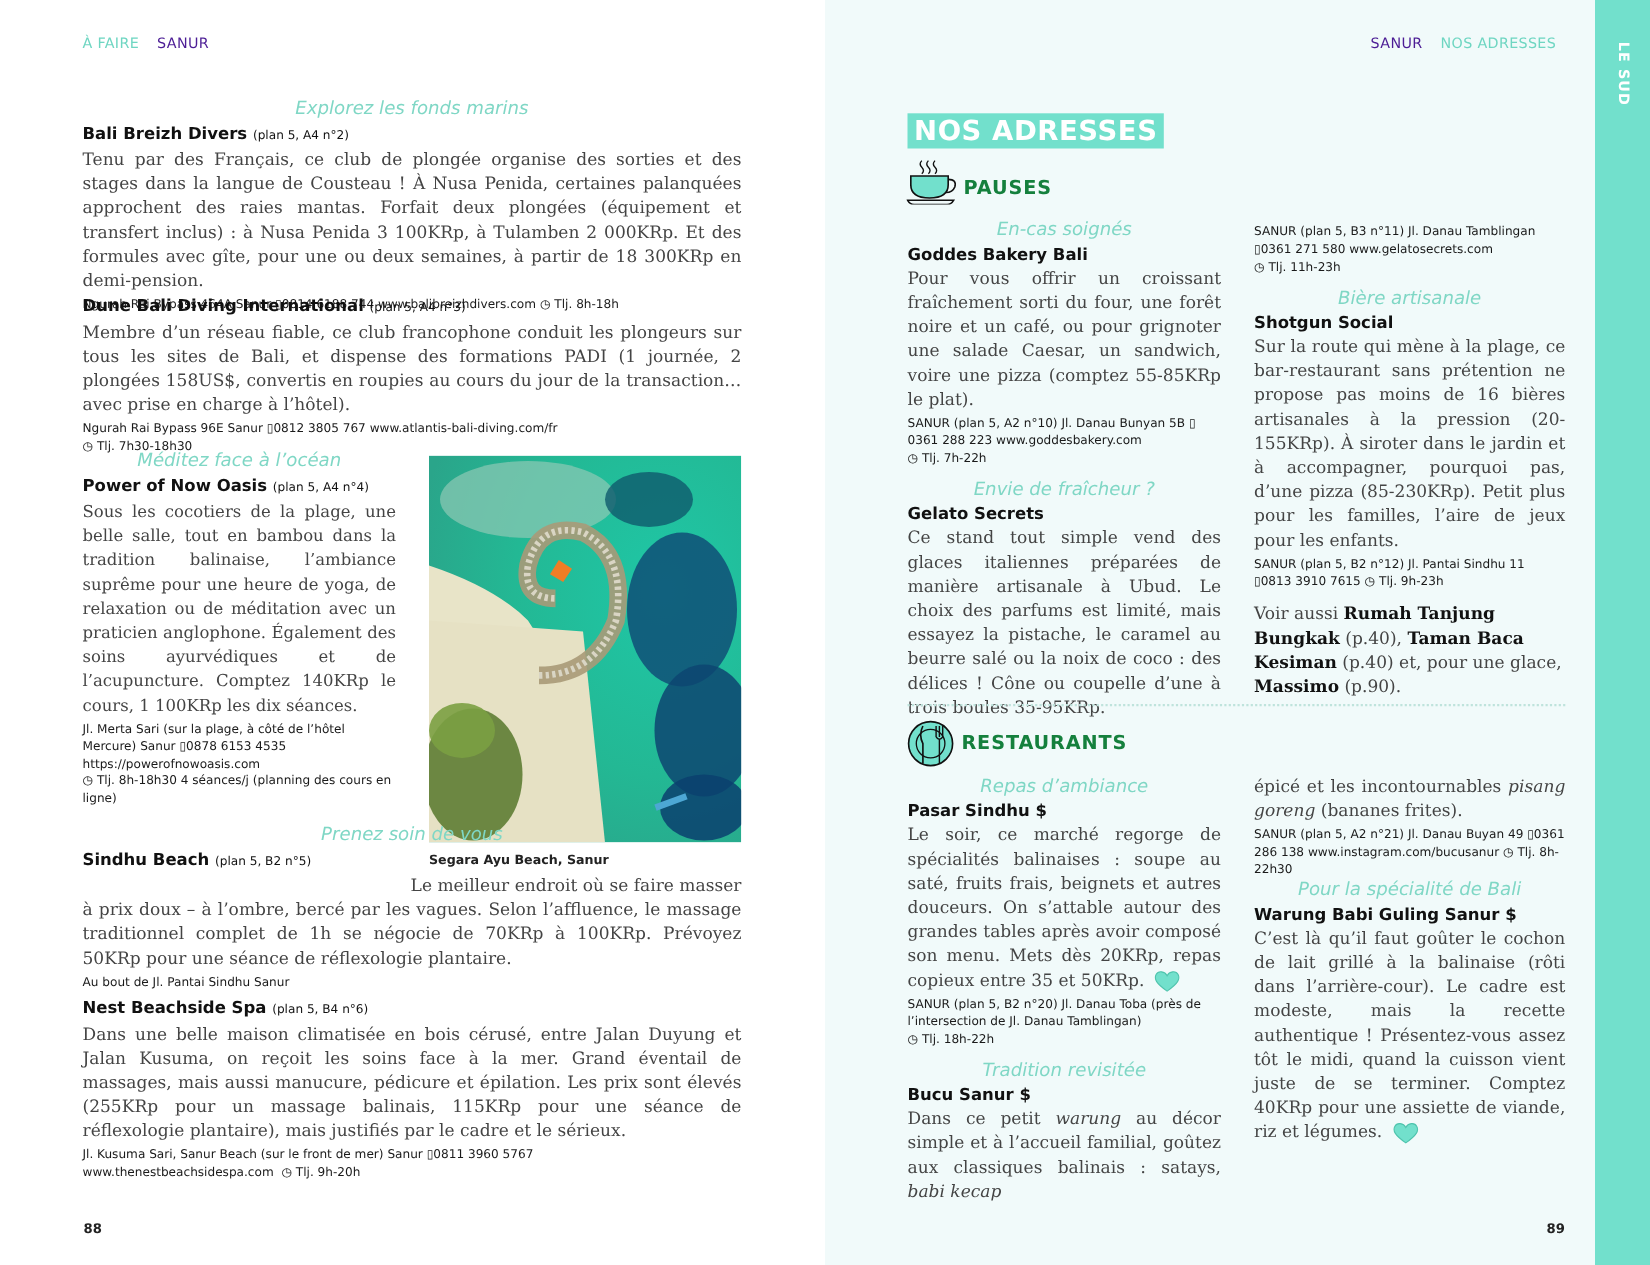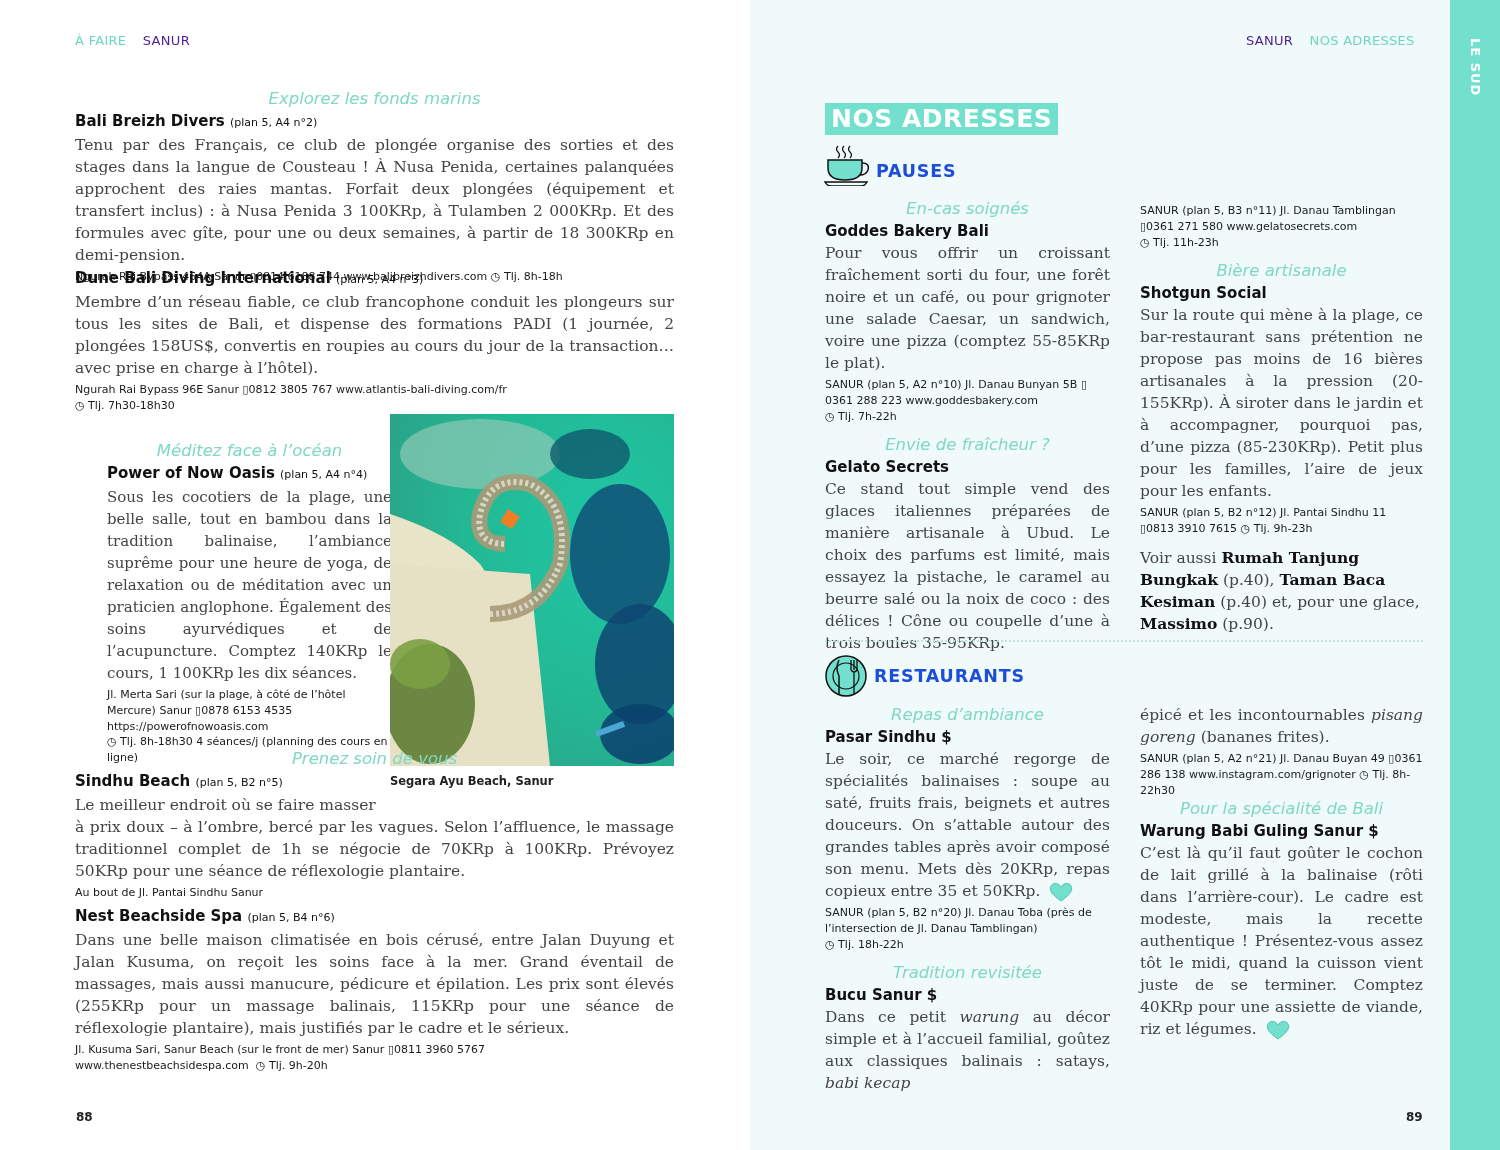--- a/index.html
+++ b/index.html
@@ -26,21 +26,21 @@
   .entry { margin-bottom: 6px; }
   .ico { display: inline-block; font-size: 11px; }
 
   .photo { position: absolute; left: 390px; top: 414px; width: 284px; height: 352px; overflow: hidden; }
   .caption { position: absolute; left: 390px; top: 774px; font-family: "DejaVu Sans", sans-serif; font-size: 11.5px; font-weight: bold; color: #222; }
 
   .folio { position: absolute; top: 1110px; font-family: "DejaVu Sans", sans-serif; font-size: 12px; font-weight: bold; color: #222; }
 
   .banner { position: absolute; left: 825px; top: 103px; background: #72e0cc; color: #ffffff; font-family: "DejaVu Sans", sans-serif;
     font-weight: bold; font-size: 25px; padding: 2px 6px; letter-spacing: 0.5px; line-height: 28px; }
-  .section-head { position: absolute; display: flex; align-items: center; font-family: "DejaVu Sans", sans-serif; font-weight: bold; font-size: 17.5px; color: #1d4ed8; letter-spacing: 0.8px; }
+  .section-head { position: absolute; display: flex; align-items: center; font-family: "DejaVu Sans", sans-serif; font-weight: bold; font-size: 17.5px; color: #15803d; letter-spacing: 0.8px; }
   .divider { position: absolute; left: 825px; top: 640px; width: 598px; border-top: 2px dotted #bfe3dc; }
   .heart { display: inline-block; vertical-align: middle; margin-left: 4px; }
   .see-also { font-family: "DejaVu Serif", serif; font-size: 15.5px; line-height: 22px; color: #444; margin-top: 10px; }
   .see-also b { color: #111; }
 </style>
 </head>
 <body>
 
 <div class="page-left"></div>
 
@@ -65,21 +65,21 @@
   <div class="name"><span>Dune Bali Diving International</span> <span class="ref">(plan 5, A4 n°3)</span></div>
   <div class="body">Membre d’un réseau fiable, ce club francophone conduit les plongeurs sur tous les sites de Bali, et dispense des formations PADI (1 journée, 2 plongées 158US$, convertis en roupies au cours du jour de la transaction… avec prise en charge à l’hôtel).</div>
   <div class="info">
     <span>Ngurah Rai Bypass 96E Sanur</span>
     <span class="ico">▯</span><span>0812 3805 767</span>
     <span>www.atlantis-bali-diving.com/fr</span><br>
     <span class="ico">◷</span> <span>Tlj. 7h30-18h30</span>
   </div>
 </div>
 
-<div class="col" style="left:75px; top:440px; width:285px;margin-left:32px;">
+<div class="col" style="left:75px; top:408px; width:285px;">
   <div class="cat">Méditez face à l’océan</div>
   <div class="name"><span>Power of Now Oasis</span> <span class="ref">(plan 5, A4 n°4)</span></div>
   <div class="body" style="font-size:15px;">Sous les cocotiers de la plage, une belle salle, tout en bambou dans la tradition balinaise, l’ambiance suprême pour une heure de yoga, de relaxation ou de méditation avec un praticien anglophone. Également des soins ayurvédiques et de l’acupuncture. Comptez 140KRp le cours, 1 100KRp les dix séances.</div>
   <div class="info">
     <span>Jl. Merta Sari (sur la plage, à côté de l’hôtel Mercure) Sanur</span>
     <span class="ico">▯</span><span>0878 6153 4535</span><br>
     <span>https://powerofnowoasis.com</span><br>
     <span class="ico">◷</span> <span>Tlj. 8h-18h30 4 séances/j (planning des cours en ligne)</span>
   </div>
 </div>
@@ -107,21 +107,21 @@
     <ellipse cx="40" cy="290" rx="45" ry="60" fill="#5e7d34" opacity="0.9"></ellipse>
     <ellipse cx="30" cy="250" rx="30" ry="25" fill="#7ba043" opacity="0.9"></ellipse>
     <rect x="205" y="312" width="30" height="6" fill="#4da7d4" transform="rotate(-20 220 315)"></rect>
   </svg>
 </div>
 <div class="caption">Segara Ayu Beach, Sanur</div>
 
 <div class="col" style="left:75px; top:748px; width:599px;">
   <div class="cat">Prenez soin de vous</div>
   <div class="name"><span>Sindhu Beach</span> <span class="ref">(plan 5, B2 n°5)</span></div>
-  <div class="body" style="text-align:left;">Le meilleur endroit où se faire masser</div>
+  <div class="body" style="text-align:right;">Le meilleur endroit où se faire masser</div>
   <div class="body">à prix doux – à l’ombre, bercé par les vagues. Selon l’affluence, le massage traditionnel complet de 1h se négocie de 70KRp à 100KRp. Prévoyez 50KRp pour une séance de réflexologie plantaire.</div>
   <div class="info">Au bout de Jl. Pantai Sindhu Sanur</div>
 </div>
 
 <div class="col" style="left:75px; top:905px; width:599px;">
   <div class="name"><span>Nest Beachside Spa</span> <span class="ref">(plan 5, B4 n°6)</span></div>
   <div class="body">Dans une belle maison climatisée en bois cérusé, entre Jalan Duyung et Jalan Kusuma, on reçoit les soins face à la mer. Grand éventail de massages, mais aussi manucure, pédicure et épilation. Les prix sont élevés (255KRp pour un massage balinais, 115KRp pour une séance de réflexologie plantaire), mais justifiés par le cadre et le sérieux.</div>
   <div class="info">
     <span>Jl. Kusuma Sari, Sanur Beach (sur le front de mer) Sanur</span>
     <span class="ico">▯</span><span>0811 3960 5767</span><br>
@@ -242,21 +242,21 @@
 
 <div class="col" style="left:1140px; top:704px; width:283px;">
   <div class="body">
     <span>épicé et les incontournables</span>
     <i>pisang goreng</i>
     <span>(bananes frites).</span>
   </div>
   <div class="info">
     <span>SANUR (plan 5, A2 n°21) Jl. Danau Buyan 49</span>
     <span class="ico">▯</span><span>0361 286 138</span>
-    <span>www.instagram.com/grignoter</span>
+    <span>www.instagram.com/bucusanur</span>
     <span class="ico">◷</span> <span>Tlj. 8h-22h30</span>
   </div>
   <div class="entry" style="">
     <div class="cat">Pour la spécialité de Bali</div>
     <div class="name">Warung Babi Guling Sanur $</div>
     <div class="body it">
       <span>C’est là qu’il faut goûter le cochon de lait grillé à la balinaise (rôti dans l’arrière-cour). Le cadre est modeste, mais la recette authentique ! Présentez-vous assez tôt le midi, quand la cuisson vient juste de se terminer. Comptez 40KRp pour une assiette de viande, riz et légumes.</span>
       <svg class="heart" width="24" height="20" viewBox="0 0 24 20">
         <path d="M12 19 C 2 12 0 8 2 4 C 4 0 10 1 12 5 C 14 1 20 0 22 4 C 24 8 22 12 12 19 Z" fill="#72e0cc" stroke="#4fc4ad" stroke-width="1"></path>
       </svg>

